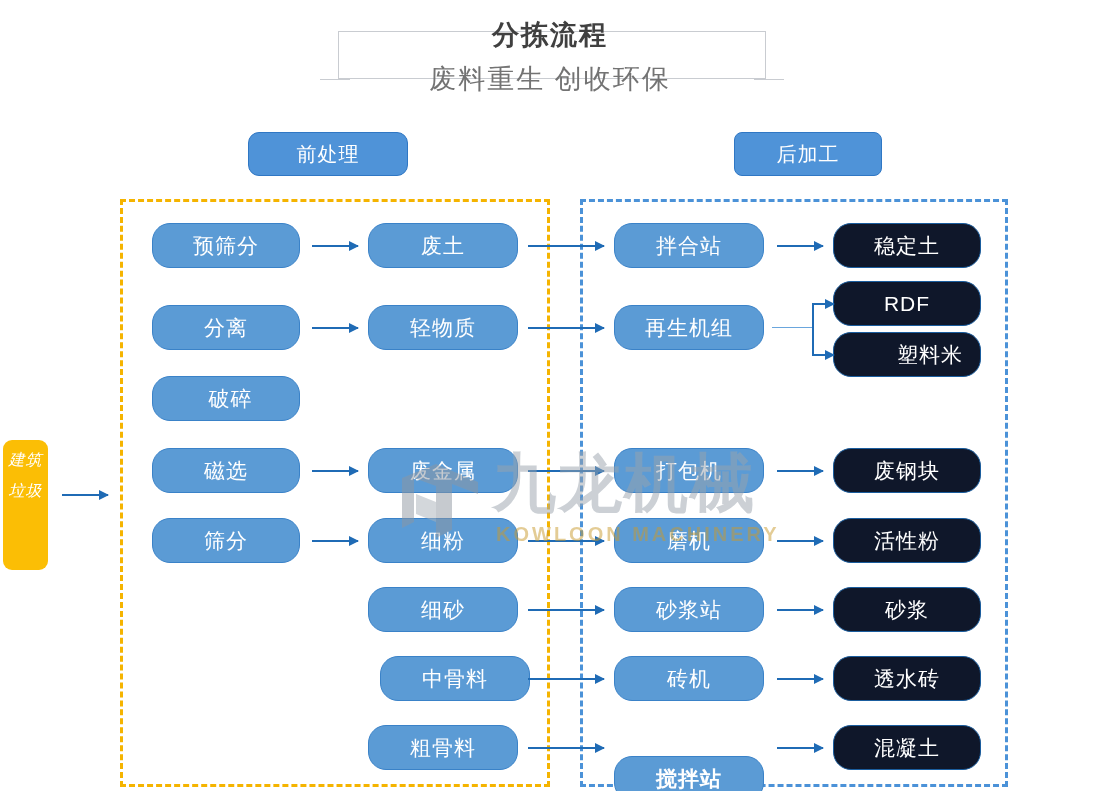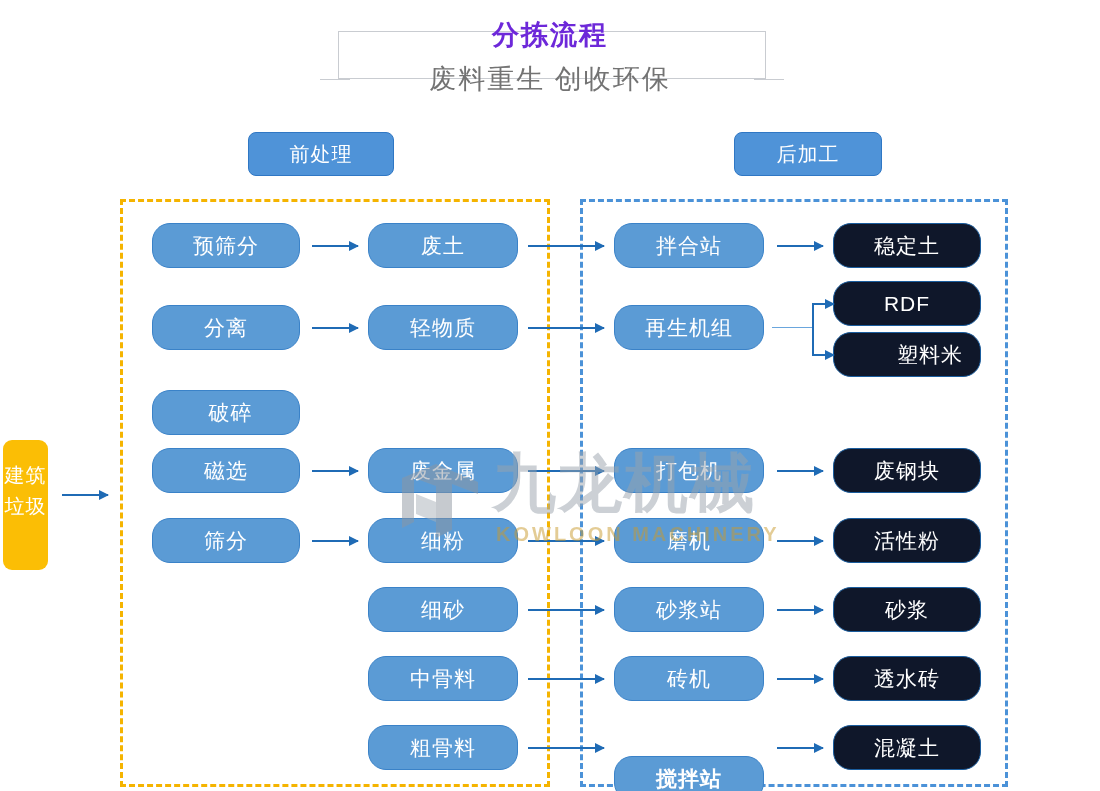--- a/index.html
+++ b/index.html
@@ -17,51 +17,51 @@
     position:absolute;left:338px;top:31px;width:428px;height:48px;
     border:1px solid #c9ccd1;box-sizing:border-box;
   }
   .hdr-rule{
     position:absolute;top:79px;height:1px;background:#c9ccd1;
   }
   .hdr-rule.l{left:320px;width:30px;}
   .hdr-rule.r{left:754px;width:30px;}
   .hdr-title{
     position:absolute;left:0;top:18px;width:1100px;text-align:center;
-    font-size:27px;font-weight:bold;color:#6d28d9;letter-spacing:2px;
+    font-size:27px;font-weight:bold;color:#404040;letter-spacing:2px;
     line-height:34px;
   }
   .hdr-sub{
     position:absolute;left:0;top:62px;width:1100px;text-align:center;
     font-size:27px;color:#737373;letter-spacing:2px;line-height:34px;
   }
 
   
   .stage-pill{
     position:absolute;height:44px;border-radius:8px;
     background:#4f93d8;border:1px solid #2f77c4;box-sizing:border-box;
     color:#ffffff;font-size:20px;
     display:flex;align-items:center;justify-content:center;letter-spacing:1px;
   }
-  #stage-pre{left:248px;top:132px;width:146px;}
+  #stage-pre{left:248px;top:132px;width:160px;border-radius:11px;}
   #stage-post{left:734px;top:132px;width:148px;}
 
   
   .grp{position:absolute;box-sizing:border-box;}
   #grp-pre{left:120px;top:199px;width:430px;height:588px;
     border:3px dashed #f5b400;}
   #grp-post{left:580px;top:199px;width:428px;height:588px;
     border:3px dashed #4b92d8;}
 
   
   .src-box{
     position:absolute;left:3px;top:440px;width:45px;height:130px;
     background:#fbbe05;border-radius:9px;
-    color:#ffffff;font-size:20px;line-height:31px;text-align:center;
-    padding-top:20px;box-sizing:border-box;letter-spacing:1px;
+    color:#ffffff;font-size:16px;line-height:31px;text-align:center;
+    padding-top:4px;box-sizing:border-box;letter-spacing:1px;font-style:italic;
   }
 
   
   .node{
     position:absolute;height:45px;border-radius:18px;box-sizing:border-box;
     display:flex;align-items:center;justify-content:center;
     color:#ffffff;font-size:21px;letter-spacing:1px;white-space:nowrap;
   }
   .node.light{background:#5b9bd5;border:1px solid #3a82c8;}
   .node.dark{background:#0f172a;border:1px solid #1a5d9e;}
@@ -115,30 +115,30 @@
   <div class="stage-pill" id="stage-post">后加工</div>
 
   <div class="grp" id="grp-pre"></div>
   <div class="grp" id="grp-post"></div>
 
   <div class="src-box">建筑垃圾</div>
   <div class="arr" style="left:62px;top:494px;width:46px;"></div>
 
   <div class="node light c1" style="top:223px;">预筛分</div>
   <div class="node light c1" style="top:305px;">分离</div>
-  <div class="node light c1" style="top:390px;padding-left:9px;">破碎</div>
+  <div class="node light c1" style="top:376px;padding-left:9px;">破碎</div>
   <div class="node light c1" style="top:448px;">磁选</div>
   <div class="node light c1" style="top:518px;">筛分</div>
 
   <div class="node light c2" style="top:223px;">废土</div>
   <div class="node light c2" style="top:305px;">轻物质</div>
   <div class="node light c2" style="top:448px;">废金属</div>
   <div class="node light c2" style="top:518px;">细粉</div>
   <div class="node light c2" style="top:587px;">细砂</div>
-  <div class="node light c2" style="top:656px;">中骨料</div>
+  <div class="node light c2" style="top:656px;margin-left:12px;">中骨料</div>
   <div class="node light c2" style="top:725px;">粗骨料</div>
 
   <div class="node light c3" style="top:223px;">拌合站</div>
   <div class="node light c3" style="top:305px;">再生机组</div>
   <div class="node light c3" style="top:448px;">打包机</div>
   <div class="node light c3" style="top:518px;">磨机</div>
   <div class="node light c3" style="top:587px;">砂浆站</div>
   <div class="node light c3" style="top:656px;">砖机</div>
   <div class="node light c3" style="top:756px;font-weight:bold;">搅拌站</div>
 

